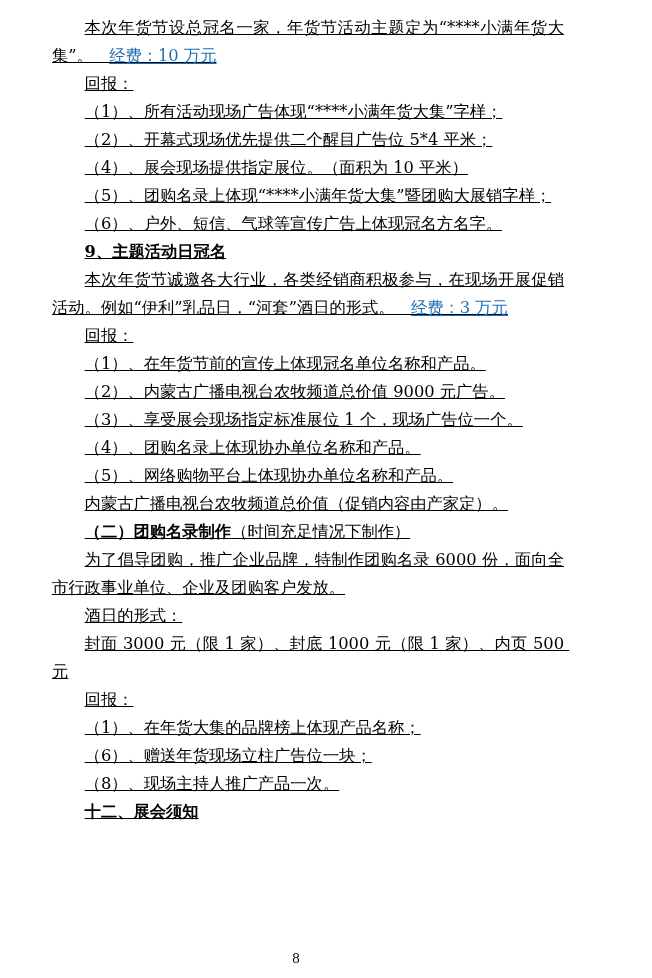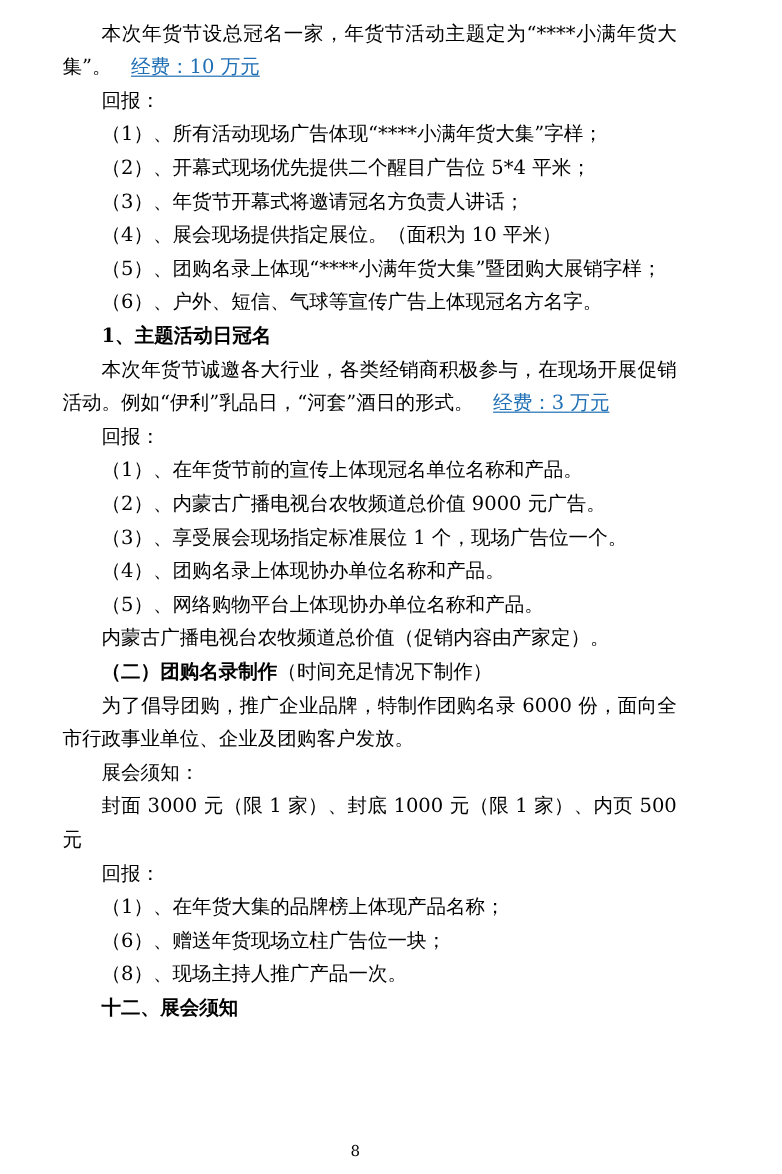--- a/index.html
+++ b/index.html
@@ -14,20 +14,21 @@
     color: #000000;
     position: relative;
     overflow: hidden;
   }
   .page {
     box-sizing: border-box;
     width: 592px;
     height: 978px;
     padding: 14px 28px 0 52px;
     position: relative;
+    text-decoration: underline;
   }
   .doc-body {
     font-size: 16.3px;
     line-height: 1.72;
     text-align: justify;
     text-justify: inter-ideograph;
   }
   p {
     margin: 0;
     padding: 0;
@@ -61,36 +62,35 @@
 </style>
 </head>
 <body>
 
 <div class="page">
   <div class="doc-body" id="doc-body">
       <p class="ind"><span class="inline-wrap">本次年货节设总冠名一家，年货节活动主题定为“****小满年货大集”。　</span><span class="inline-wrap fee">经费：10 万元</span></p>
       <p class="ind"><span class="inline-wrap">回报：</span></p>
       <p class="ind"><span class="inline-wrap">（1）、所有活动现场广告体现“****小满年货大集”字样；</span></p>
       <p class="ind"><span class="inline-wrap">（2）、开幕式现场优先提供二个醒目广告位 5*4 平米；</span></p>
-      <p class="ind"><span class="inline-wrap">（3）、年货节开幕式将邀请冠名方负责人讲话；</span></p>
       <p class="ind"><span class="inline-wrap">（4）、展会现场提供指定展位。（面积为 10 平米）</span></p>
       <p class="ind"><span class="inline-wrap">（5）、团购名录上体现“****小满年货大集”暨团购大展销字样；</span></p>
       <p class="ind"><span class="inline-wrap">（6）、户外、短信、气球等宣传广告上体现冠名方名字。</span></p>
-      <p class="ind"><span class="inline-wrap bold">1、主题活动日冠名</span></p>
+      <p class="ind"><span class="inline-wrap bold">9、主题活动日冠名</span></p>
       <p class="ind"><span class="inline-wrap">本次年货节诚邀各大行业，各类经销商积极参与，在现场开展促销活动。例如“伊利”乳品日，“河套”酒日的形式。　</span><span class="inline-wrap fee">经费：3 万元</span></p>
       <p class="ind"><span class="inline-wrap">回报：</span></p>
       <p class="ind"><span class="inline-wrap">（1）、在年货节前的宣传上体现冠名单位名称和产品。</span></p>
       <p class="ind"><span class="inline-wrap">（2）、内蒙古广播电视台农牧频道总价值 9000 元广告。</span></p>
       <p class="ind"><span class="inline-wrap">（3）、享受展会现场指定标准展位 1 个，现场广告位一个。</span></p>
       <p class="ind"><span class="inline-wrap">（4）、团购名录上体现协办单位名称和产品。</span></p>
       <p class="ind"><span class="inline-wrap">（5）、网络购物平台上体现协办单位名称和产品。</span></p>
       <p class="ind"><span class="inline-wrap">内蒙古广播电视台农牧频道总价值（促销内容由产家定）。</span></p>
       <p class="ind"><span class="inline-wrap bold">（二）团购名录制作</span><span class="inline-wrap">（时间充足情况下制作）</span></p>
       <p class="ind"><span class="inline-wrap">为了倡导团购，推广企业品牌，特制作团购名录 6000 份，面向全市行政事业单位、企业及团购客户发放。</span></p>
-      <p class="ind"><span class="inline-wrap">展会须知：</span></p>
+      <p class="ind"><span class="inline-wrap">酒日的形式：</span></p>
       <p class="ind"><span class="inline-wrap">封面 3000 元（限 1 家）、封底 1000 元（限 1 家）、内页 500 元</span></p>
       <p class="ind"><span class="inline-wrap">回报：</span></p>
       <p class="ind"><span class="inline-wrap">（1）、在年货大集的品牌榜上体现产品名称；</span></p>
       <p class="ind"><span class="inline-wrap">（6）、赠送年货现场立柱广告位一块；</span></p>
       <p class="ind"><span class="inline-wrap">（8）、现场主持人推广产品一次。</span></p>
       <p class="ind"><span class="inline-wrap bold">十二、展会须知</span></p>
     </div>
   <div class="pagenum">8</div>
 </div>
 

